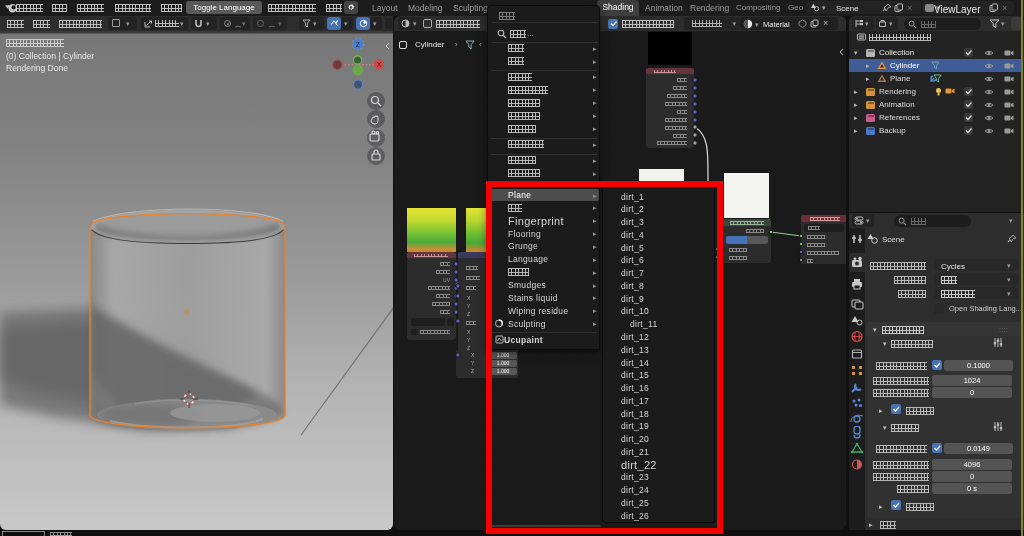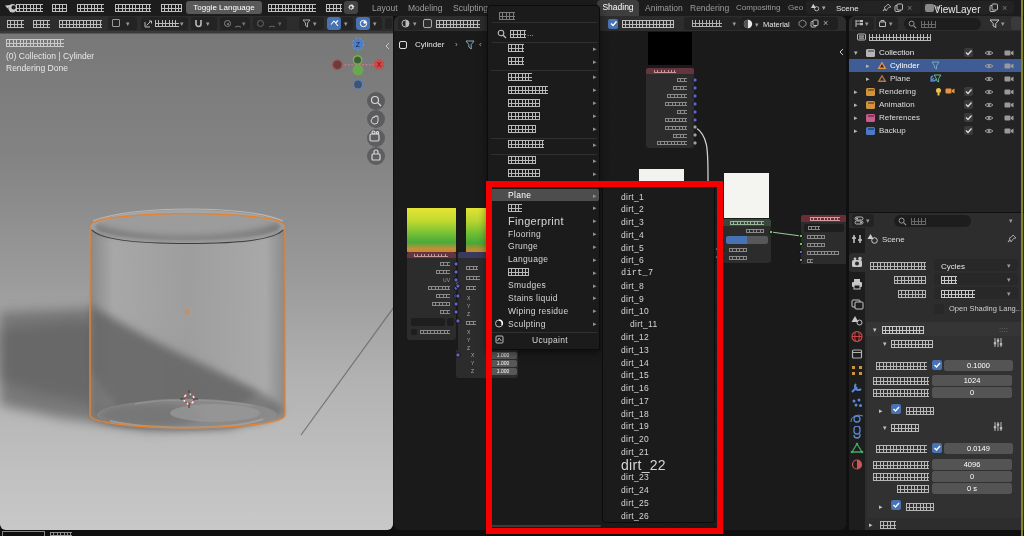--- a/index.html
+++ b/index.html
@@ -529,21 +529,21 @@
         <span class="abs" style="left:106px;top:2.5px;color:#909090;font-size:7px;line-height:7px">▸</span>
       </div>
       <div class="abs" style="left: 487px; top: 304.8px; width: 115px; height: 12px;">
         <span class="abs" style="left:21px;top:2px;color:#d5d5d5;font-size:8.5px;line-height:8.5px;letter-spacing:.3px">Wiping residue</span>
         <span class="abs" style="left:106px;top:2.5px;color:#909090;font-size:7px;line-height:7px">▸</span>
       </div>
       <div class="abs" style="left: 487px; top: 317.7px; width: 115px; height: 12px;">
         <span class="abs" style="left:21px;top:2px;color:#d5d5d5;font-size:8.5px;line-height:8.5px;letter-spacing:.3px">Sculpting</span>
         <span class="abs" style="left:106px;top:2.5px;color:#909090;font-size:7px;line-height:7px">▸</span>
       </div>
-      <div class="abs" style="left: 511px; top: 334px; width: 115px; height: 12px;">
+      <div class="abs" style="left: 483px; top: 334px; width: 115px; height: 12px; font-weight: bold;">
         <span class="abs" style="left:21px;top:2px;color:#d5d5d5;font-size:8.5px;line-height:8.5px;letter-spacing:.3px">Ucupaint</span>
       </div>
       <div class="abs">
         <svg class="abs" style="left:495px;top:319px" width="9" height="9" viewBox="0 0 9 9">
           <circle cx="4" cy="4.5" r="3.5" fill="none" stroke="#bbb" stroke-width="1"></circle>
           <path d="M4 1 a3.5 3.5 0 0 1 3 5" fill="none" stroke="#fff" stroke-width="1.6"></path>
         </svg>
         <svg class="abs" style="left:495px;top:335px" width="9" height="9" viewBox="0 0 9 9">
           <rect x="1" y="1" width="7" height="7" rx="1" fill="none" stroke="#bbb" stroke-width="1"></rect>
           <path d="M2.5 6 L4 3 L6.5 6" stroke="#bbb" fill="none"></path>
@@ -553,36 +553,36 @@
     </div>
 
 <div class="abs" style="left:602px;top:184px;width:113px;height:339px;background:#1b1b1b;border:1px solid #0c0c0c;border-radius:3px"></div>
 <div id="dirtrows">
       <div class="abs" style="left: 621px; top: 192.5px; color: rgb(213, 213, 213); font-size: 8.5px; line-height: 8.5px; letter-spacing: 0.3px;">dirt_1</div>
       <div class="abs" style="left: 621px; top: 205.27px; color: rgb(213, 213, 213); font-size: 8.5px; line-height: 8.5px; letter-spacing: 0.3px;">dirt_2</div>
       <div class="abs" style="left: 621px; top: 218.04px; color: rgb(213, 213, 213); font-size: 8.5px; line-height: 8.5px; letter-spacing: 0.3px;">dirt_3</div>
       <div class="abs" style="left: 621px; top: 230.81px; color: rgb(213, 213, 213); font-size: 8.5px; line-height: 8.5px; letter-spacing: 0.3px;">dirt_4</div>
       <div class="abs" style="left: 621px; top: 243.58px; color: rgb(213, 213, 213); font-size: 8.5px; line-height: 8.5px; letter-spacing: 0.3px;">dirt_5</div>
       <div class="abs" style="left: 621px; top: 256.35px; color: rgb(213, 213, 213); font-size: 8.5px; line-height: 8.5px; letter-spacing: 0.3px;">dirt_6</div>
-      <div class="abs" style="left: 621px; top: 269.12px; color: rgb(213, 213, 213); font-size: 8.5px; line-height: 8.5px; letter-spacing: 0.3px; font-family: Liberation Mono, monospace;">dirt_7</div>
+      <div class="abs" style="left: 621px; top: 269.12px; color: rgb(213, 213, 213); font-size: 8.5px; line-height: 8.5px; letter-spacing: 0.3px;">dirt_7</div>
       <div class="abs" style="left: 621px; top: 281.89px; color: rgb(213, 213, 213); font-size: 8.5px; line-height: 8.5px; letter-spacing: 0.3px;">dirt_8</div>
       <div class="abs" style="left: 621px; top: 294.66px; color: rgb(213, 213, 213); font-size: 8.5px; line-height: 8.5px; letter-spacing: 0.3px;">dirt_9</div>
       <div class="abs" style="left: 621px; top: 307.43px; color: rgb(213, 213, 213); font-size: 8.5px; line-height: 8.5px; letter-spacing: 0.3px;">dirt_10</div>
       <div class="abs" style="left: 630px; top: 320.2px; color: rgb(213, 213, 213); font-size: 8.5px; line-height: 8.5px; letter-spacing: 0.3px;">dirt_11</div>
       <div class="abs" style="left: 621px; top: 332.97px; color: rgb(213, 213, 213); font-size: 8.5px; line-height: 8.5px; letter-spacing: 0.3px;">dirt_12</div>
       <div class="abs" style="left: 621px; top: 345.74px; color: rgb(213, 213, 213); font-size: 8.5px; line-height: 8.5px; letter-spacing: 0.3px;">dirt_13</div>
       <div class="abs" style="left: 621px; top: 358.51px; color: rgb(213, 213, 213); font-size: 8.5px; line-height: 8.5px; letter-spacing: 0.3px;">dirt_14</div>
       <div class="abs" style="left: 621px; top: 371.28px; color: rgb(213, 213, 213); font-size: 8.5px; line-height: 8.5px; letter-spacing: 0.3px;">dirt_15</div>
       <div class="abs" style="left: 621px; top: 384.05px; color: rgb(213, 213, 213); font-size: 8.5px; line-height: 8.5px; letter-spacing: 0.3px;">dirt_16</div>
       <div class="abs" style="left: 621px; top: 396.82px; color: rgb(213, 213, 213); font-size: 8.5px; line-height: 8.5px; letter-spacing: 0.3px;">dirt_17</div>
       <div class="abs" style="left: 621px; top: 409.59px; color: rgb(213, 213, 213); font-size: 8.5px; line-height: 8.5px; letter-spacing: 0.3px;">dirt_18</div>
       <div class="abs" style="left: 621px; top: 422.36px; color: rgb(213, 213, 213); font-size: 8.5px; line-height: 8.5px; letter-spacing: 0.3px;">dirt_19</div>
       <div class="abs" style="left: 621px; top: 435.13px; color: rgb(213, 213, 213); font-size: 8.5px; line-height: 8.5px; letter-spacing: 0.3px;">dirt_20</div>
       <div class="abs" style="left: 621px; top: 447.9px; color: rgb(213, 213, 213); font-size: 8.5px; line-height: 8.5px; letter-spacing: 0.3px;">dirt_21</div>
-      <div class="abs" style="left: 621px; top: 460.67px; color: rgb(213, 213, 213); font-size: 14px; line-height: 8.5px; letter-spacing: 0.3px;">dirt_22</div>
+      <div class="abs" style="left: 621px; top: 460.67px; color: rgb(213, 213, 213); font-size: 11px; line-height: 8.5px; letter-spacing: 0.3px;">dirt_22</div>
       <div class="abs" style="left: 621px; top: 473.44px; color: rgb(213, 213, 213); font-size: 8.5px; line-height: 8.5px; letter-spacing: 0.3px;">dirt_23</div>
       <div class="abs" style="left: 621px; top: 486.21px; color: rgb(213, 213, 213); font-size: 8.5px; line-height: 8.5px; letter-spacing: 0.3px;">dirt_24</div>
       <div class="abs" style="left: 621px; top: 498.98px; color: rgb(213, 213, 213); font-size: 8.5px; line-height: 8.5px; letter-spacing: 0.3px;">dirt_25</div>
       <div class="abs" style="left: 621px; top: 511.75px; color: rgb(213, 213, 213); font-size: 8.5px; line-height: 8.5px; letter-spacing: 0.3px;">dirt_26</div>
     </div>
 
 <div class="abs" style="left:486px;top:181px;width:237px;height:353px;border:6px solid #f40000;z-index:50"></div>
 
 <div class="abs" style="left:849px;top:16px;width:175px;height:196px;background:#232323;border-radius:6px 6px 0 0;overflow:hidden">
   <div class="abs" style="left:0;top:0;width:174px;height:15px;background:#2d2d2d"></div>

